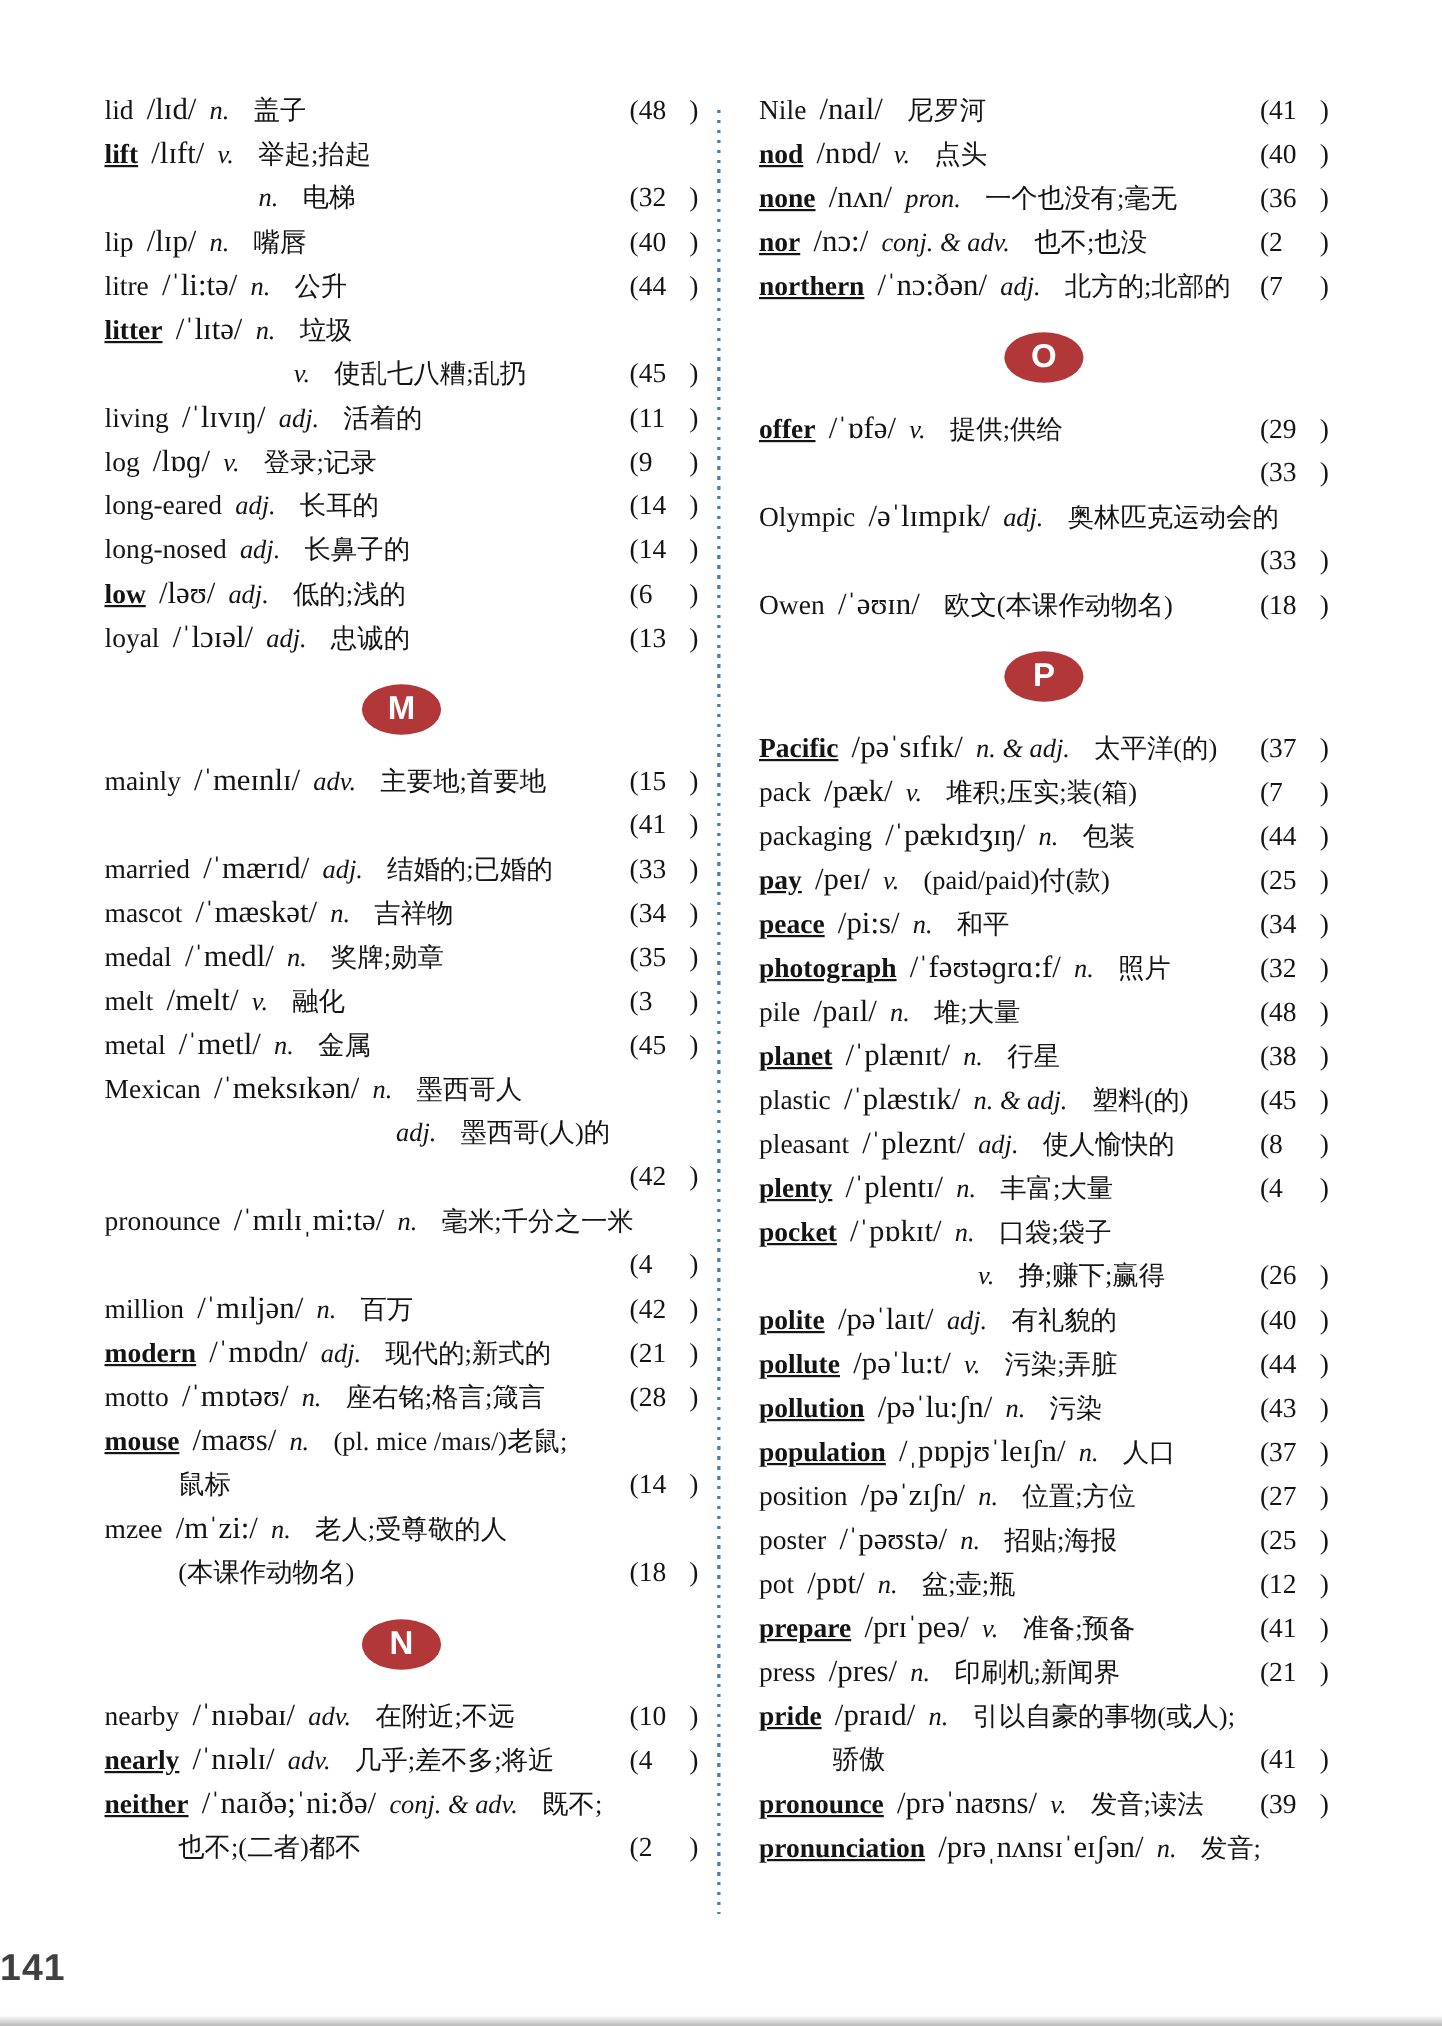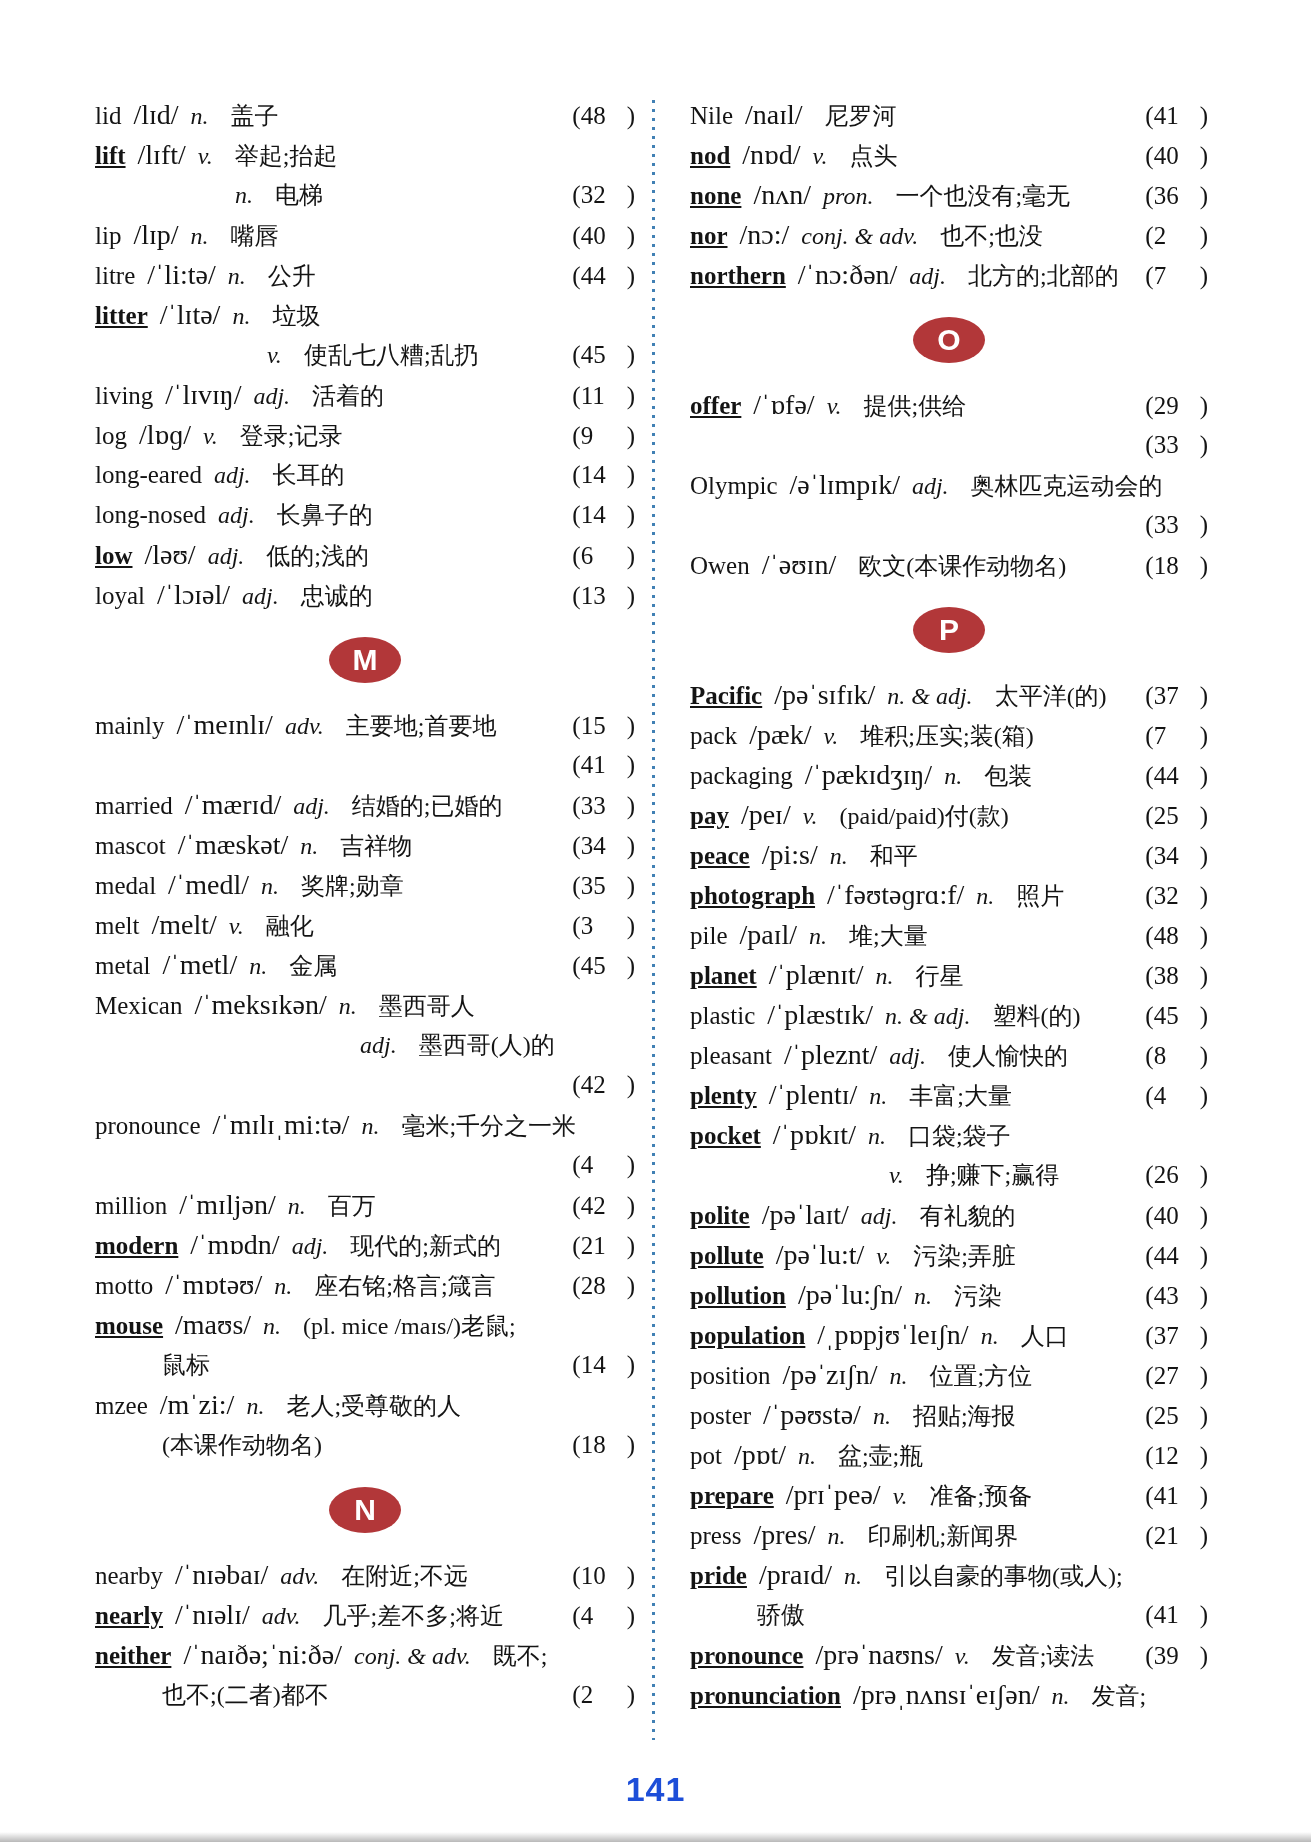--- a/index.html
+++ b/index.html
@@ -9,21 +9,21 @@
   }
   html,body{margin:0;padding:0;background:#ffffff;}
   .page{
     position:relative;
     width:1311px;height:1842px;
     background:#ffffff;
     color:var(--ink);
     font-family:"Liberation Serif","DejaVu Serif",serif;
     overflow:hidden;
   }
-  .col{position:absolute;top:95px;}
+  .col{position:absolute;top:80px;}
   .col-left{left:95px;width:540px;}
   .col-right{left:690px;width:518px;}
   .divider{
     position:absolute;
     left:652px;top:100px;
     width:3px;height:1640px;
     background-image:repeating-linear-gradient(to bottom,var(--divider) 0 3px,transparent 3px 9px);
   }
   .line{
     display:flex;align-items:baseline;
@@ -52,24 +52,24 @@
     background:var(--badge);
     border-radius:50%;
     color:#ffffff;
     font-family:"Liberation Sans","DejaVu Sans",sans-serif;
     font-weight:bold;font-size:30px;
     display:flex;align-items:center;justify-content:center;
   }
   .pageno{
     position:absolute;
     left:0;right:0;top:1770px;
-    text-align:center;
+    text-align:left;
     font-family:"Liberation Sans","DejaVu Sans",sans-serif;
     font-weight:bold;font-size:34px;letter-spacing:1px;
-    color:#1d4ed8;
+    color:#404040;
   }
   .page-edge{
     position:absolute;left:0;right:0;bottom:0;height:10px;
     background:linear-gradient(to bottom,rgba(0,0,0,0),rgba(0,0,0,0.28));
   }
 </style>
 </head>
 <body>
 
 <div class="page">

